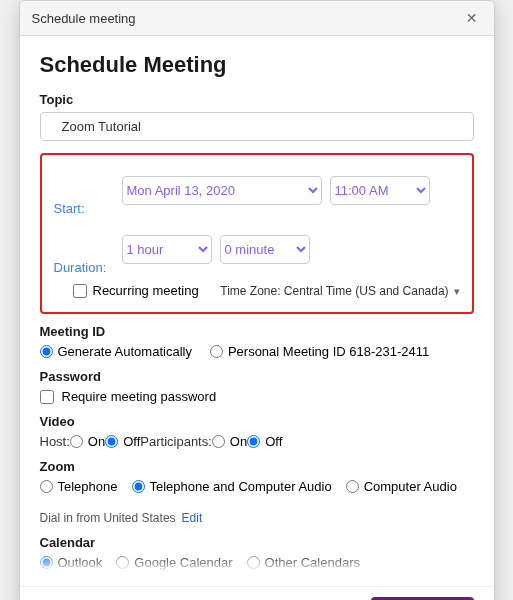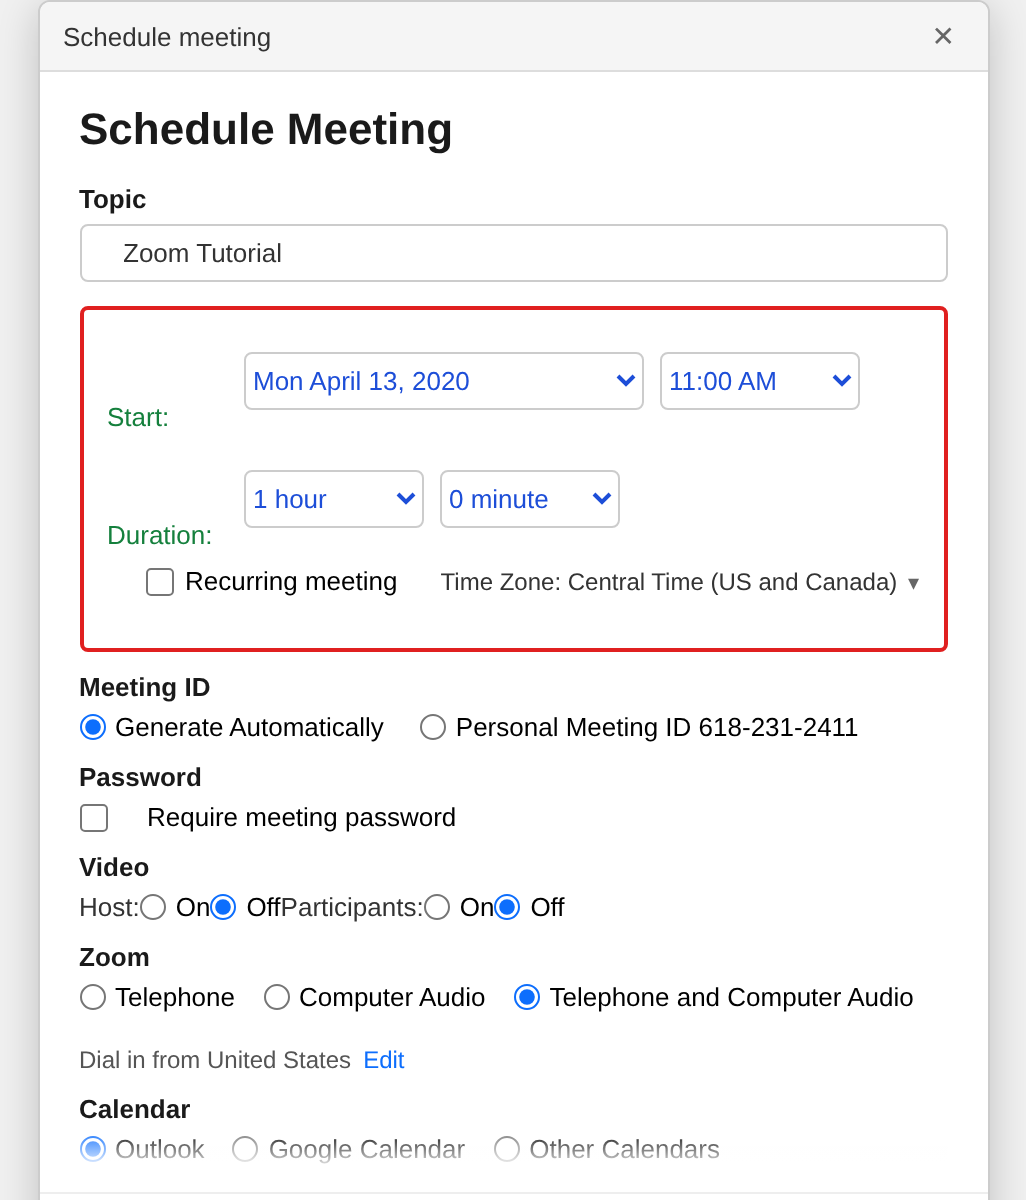--- a/index.html
+++ b/index.html
@@ -72,33 +72,33 @@
       border-radius: 4px;
       padding: 10px 12px;
       margin: 12px 0 10px 0;
     }
     .schedule-row {
       display: flex;
       align-items: center;
       margin-bottom: 8px;
       gap: 8px;
     }
-    .schedule-row:last-child { margin-bottom: 16px; padding-left: 19px; }
+    .schedule-row:last-child { margin-bottom: 4px; padding-left: 19px; }
     .row-label {
       font-size: 13px;
-      color: #15803d;
+      color: #3b82f6;
       min-width: 60px;
       margin-top: 36px;
     }
     .date-select, .time-select, .duration-select, .minute-select {
       border: 1px solid #ccc;
       border-radius: 4px;
       padding: 5px 0;
       font-size: 13px;
-      color: #1d4ed8;
+      color: #8b5cf6;
       background: #fff;
       cursor: pointer;
       appearance: auto;
     }
     .date-select { min-width: 200px; }
     .time-select { min-width: 100px; }
     .duration-select { min-width: 90px; }
     .minute-select { min-width: 90px; }
     .recurring-row {
       display: flex;
@@ -138,21 +138,21 @@
     }
     .radio-blue {
       accent-color: #0d6efd;
     }
     .password-section {
       margin: 10px 0;
     }
     .password-row {
       display: flex;
       align-items: center;
-      gap: 20px;
+      gap: 8px;
       margin-top: 5px;
     }
     .video-section { margin: 10px 0; }
     .video-row {
       display: flex;
       align-items: center;
       margin-top: 5px;
     }
     .video-label {
       font-size: 13px;
@@ -337,26 +337,26 @@
     </div>
 
     <div class="audio-section">
       <div class="section-label">Zoom</div>
       <div class="audio-options">
         <label class="radio-option">
           <input type="radio" name="audioType" class="radio-blue" style="">
           <span>Telephone</span>
         </label>
         <label class="radio-option">
+          <input type="radio" name="audioType" class="radio-blue" checked="" style="">
+          <span>Telephone and Computer Audio</span>
+        </label>
+        <label class="radio-option">
           <input type="radio" name="audioType" class="radio-blue" style="">
           <span>Computer Audio</span>
-        </label>
-        <label class="radio-option">
-          <input type="radio" name="audioType" class="radio-blue" checked="" style="">
-          <span>Telephone and Computer Audio</span>
         </label>
       </div>
       <div class="dial-in-row">
         <span>Dial in from United States</span>
         <span class="edit-link">Edit</span>
       </div>
     </div>
 
     <div class="calendar-section fade-bottom">
       <div class="section-label">Calendar</div>

